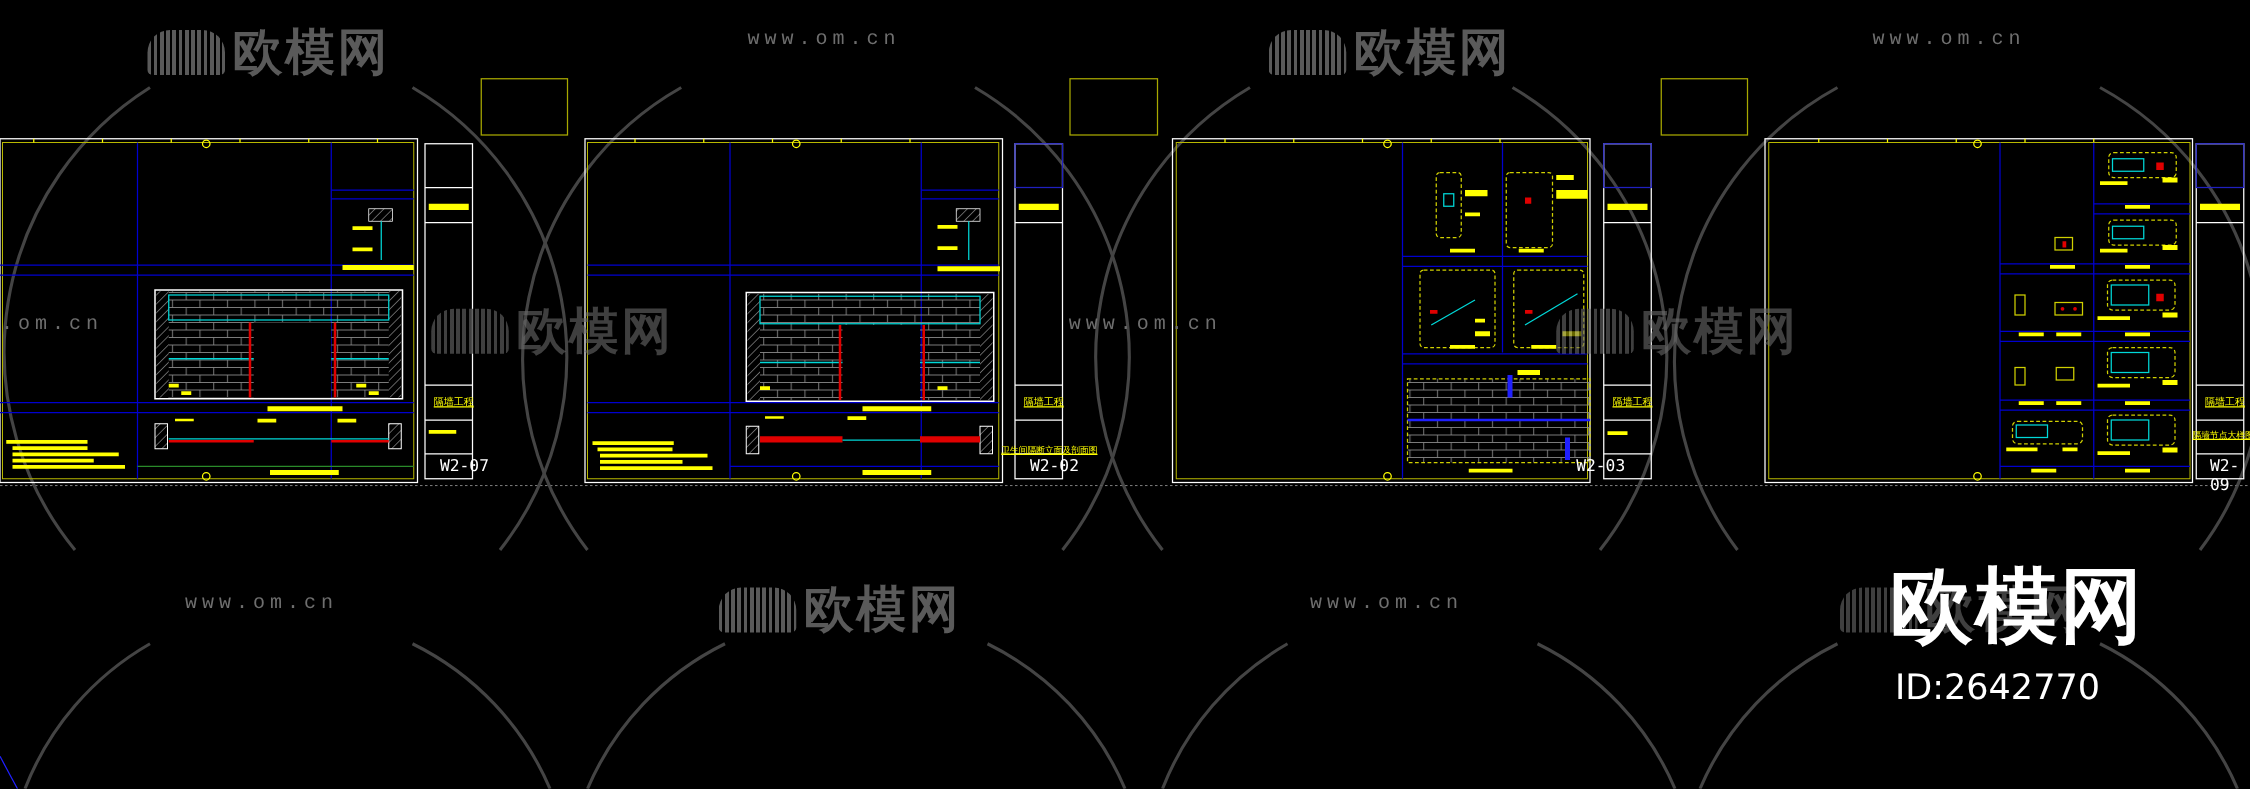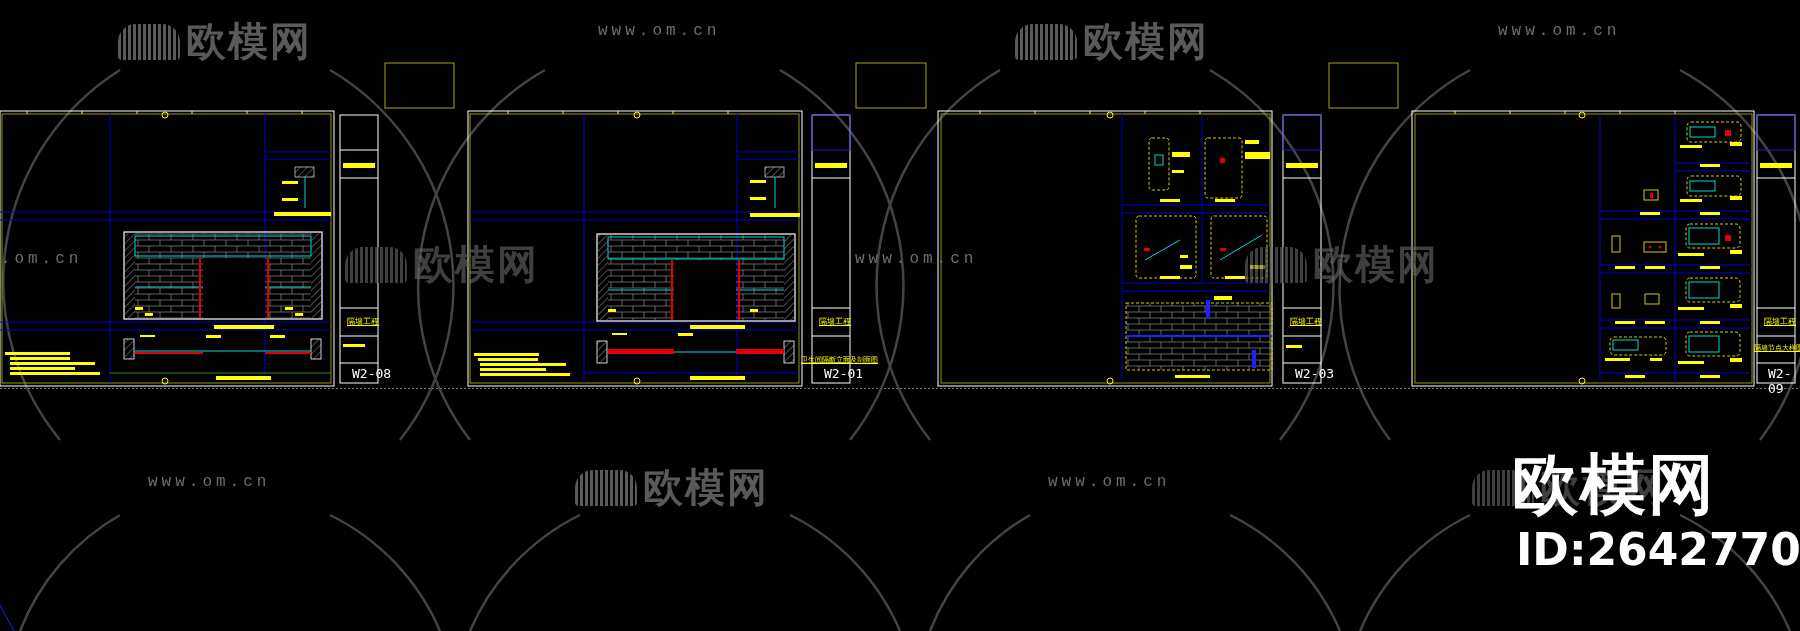--- a/index.html
+++ b/index.html
@@ -1,21 +1,21 @@
 <!DOCTYPE html>
 <html><head>
 <meta charset="utf-8">
 <style>
   html,body{margin:0;padding:0;background:#000;}
   body{width:1800px;height:631px;overflow:hidden;position:relative;font-family:"DejaVu Sans",sans-serif;}
   #canvas{position:absolute;left:0;top:0;width:1800px;height:631px;}
   .wm-logo{position:absolute;display:flex;align-items:center;gap:6px;color:#6a6a6a;font-size:40px;font-weight:bold;letter-spacing:2px;opacity:.85;}
   .wm-url{position:absolute;color:#6e6e6e;font-family:Liberation Mono, monospace;font-size:16px;letter-spacing:4px;}
   .brand-big{position:absolute;left:1512px;top:452px;color:#fff;font-size:66px;line-height:66px;font-weight:bold;letter-spacing:2px;}
-  .brand-id{position:absolute;left:1516px;top:530px;color:#fff;font-size:44px;line-height:40px;font-family:"DejaVu Sans",sans-serif;font-weight:bold;}
+  .brand-id{position:absolute;left:1516px;top:530px;color:#fff;font-size:28px;line-height:40px;font-family:"DejaVu Sans",sans-serif;}
   .sheet-no{position:absolute;color:#fff;font-family:"DejaVu Sans Mono",monospace;font-size:13px;}
   .tb-label{position:absolute;color:#ffff00;font-size:8px;white-space:nowrap;text-decoration:underline;}
 </style>
 </head>
 <body>
 
 <svg id="canvas" viewBox="0 0 1800 631" xmlns="http://www.w3.org/2000/svg">
   <defs>
     <pattern id="brick" width="22" height="12" patternUnits="userSpaceOnUse">
       <rect width="22" height="12" fill="none"></rect>
@@ -342,28 +342,28 @@
     <circle cx="165" cy="381" r="3"></circle>
       <circle cx="637" cy="381" r="3"></circle>
       <circle cx="1110" cy="381" r="3"></circle>
       <circle cx="1582" cy="381" r="3"></circle>
   </g>
 
   <path d="M0 605 L8 620 L14 631" stroke="#2020ff" fill="none" stroke-width="1"></path>
 </svg>
 
 <div class="tb-label" style="left:347px;top:316px;">隔墙工程</div>
-<div class="sheet-no" style="left:352px;top:366px;">W2-08</div>
+<div class="sheet-no" style="left:352px;top:366px;">W2-07</div>
 
 <div class="tb-label" style="left:819px;top:316px;">隔墙工程</div>
 <div class="tb-label" style="left:801px;top:343px;font-size:7px;margin-top:12px;">卫生间隔断立面及剖面图</div>
-<div class="sheet-no" style="left:824px;top:366px;">W2-01</div>
+<div class="sheet-no" style="left:824px;top:366px;">W2-02</div>
 
 <div class="tb-label" style="left:1290px;top:316px;">隔墙工程</div>
-<div class="sheet-no" style="left:1295px;top:366px;">W2-03</div>
+<div class="sheet-no" style="left:1261px;top:366px;">W2-03</div>
 
 <div class="tb-label" style="left:1764px;top:316px;">隔墙工程</div>
 <div class="tb-label" style="left:1754px;top:343px;font-size:7px;">隔墙节点大样图</div>
 <div class="sheet-no" style="left:1768px;top:366px;">W2-09</div>
 
 <div class="wm-logo" style="left:118px;top:14px;">
   <span style="display:inline-block;width:62px;height:36px;border-radius:18px 18px 4px 4px;background:repeating-linear-gradient(90deg,#6a6a6a 0 3px,#000 3px 5px);"></span>
   <span>欧模网</span>
 </div>
 <div class="wm-logo" style="left:1015px;top:14px;">

